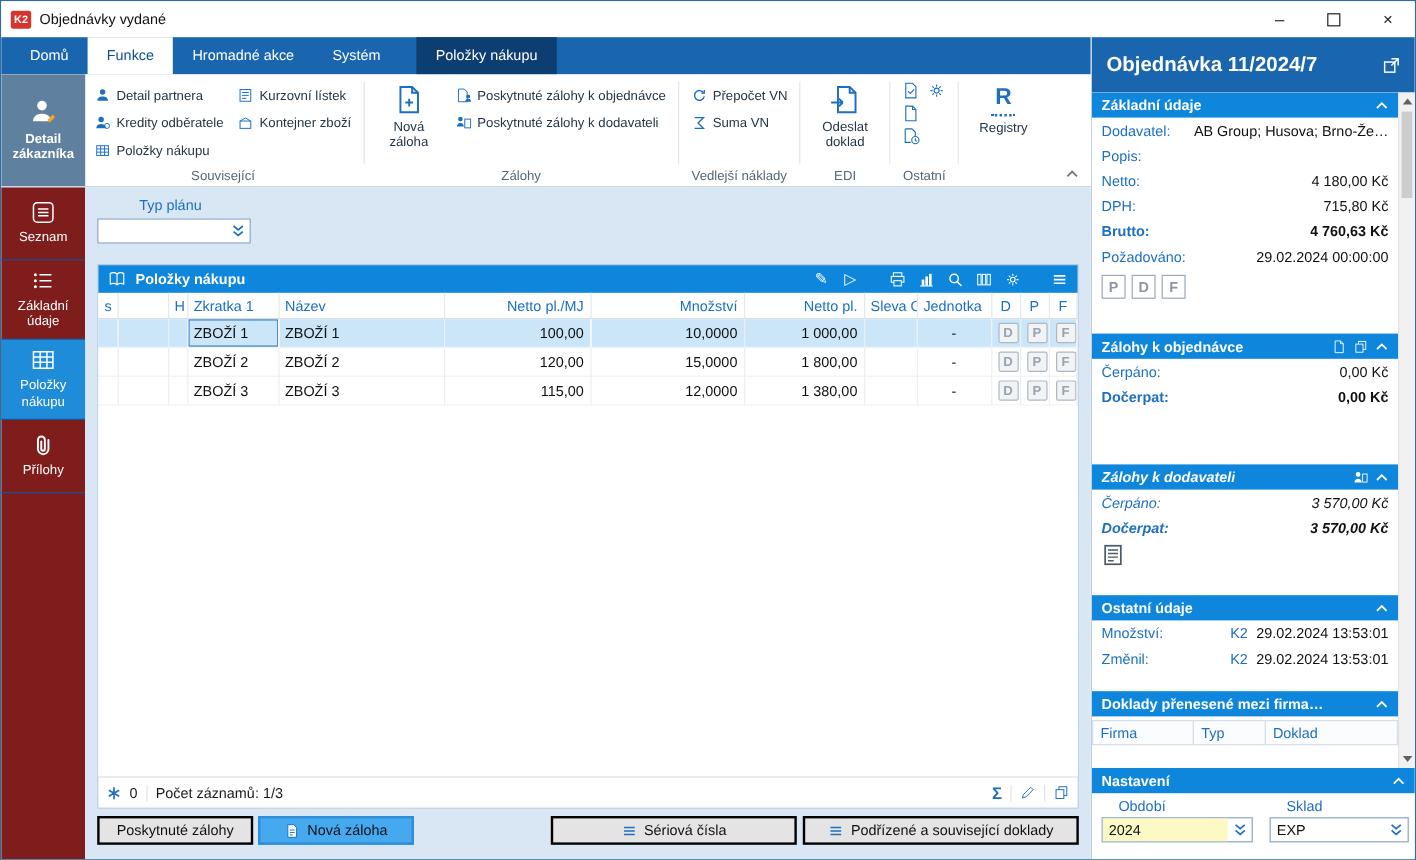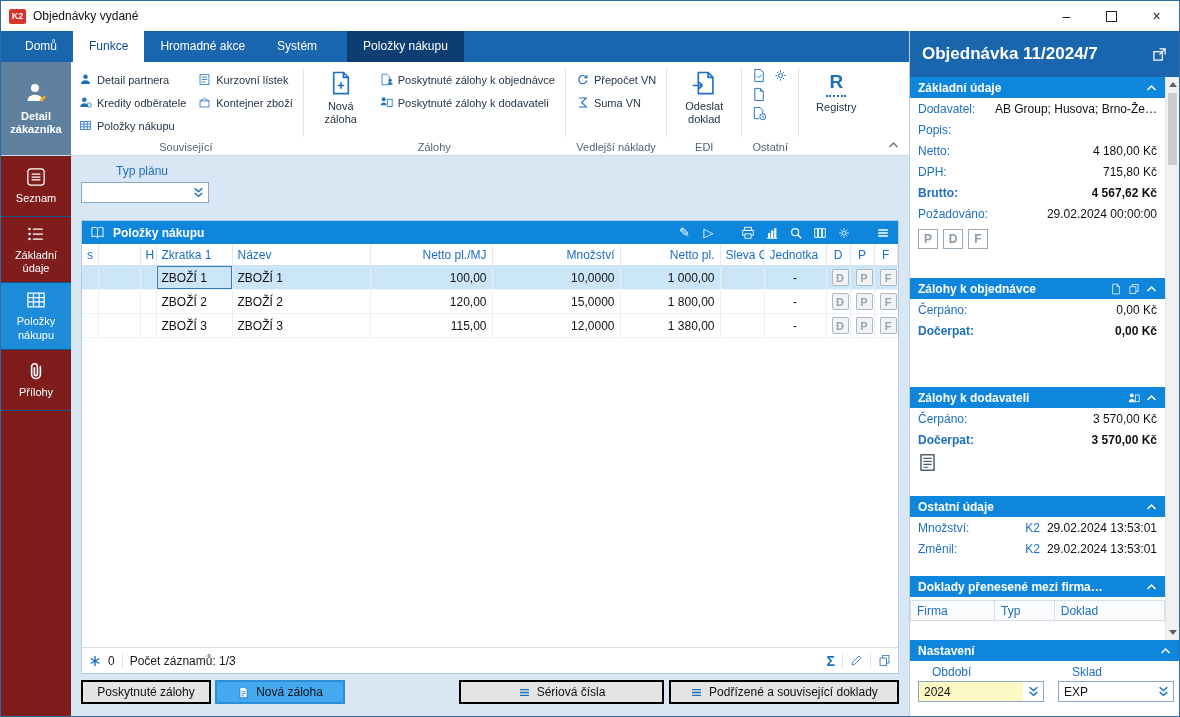--- a/index.html
+++ b/index.html
@@ -100,21 +100,21 @@
   .kv{display:flex;height:21px;align-items:center;padding:0 8px;gap:4px;}
   .kv .k{color:#1D6FC0;white-space:nowrap;}
   .kv .v{margin-left:auto;color:#111;white-space:nowrap;overflow:hidden;}
   .kv.boldrow .k{font-weight:bold;}
   .kv.boldrow .v{font-weight:bold;}
   .k2u{color:#1D6FC0;margin-right:7px;}
   .pdf-row{display:flex;gap:5px;padding:5px 8px;height:30px;box-sizing:border-box;}
   .pdf-btn{width:20px;height:20px;border:1px solid #9AAAB8;color:#8C98A4;font-weight:bold;font-size:12px;
            display:flex;align-items:center;justify-content:center;background:#fff;box-sizing:border-box;}
   .icon-row{padding:3px 8px;height:26px;box-sizing:border-box;color:#4A5A66;}
-  .s1{margin-bottom:24px;} .s2{margin-bottom:46px;} .s3{margin-bottom:20px;} .s4{margin-bottom:17px;}
+  .s1{margin-bottom:24px;} .s2{margin-bottom:46px;} .s3{margin-bottom:20px;font-style:italic;} .s4{margin-bottom:17px;}
   .mini-cols{display:flex;padding-top:3px;}
   .mini-col{height:21px;border:1px solid #D6DEE8;margin-left:-1px;background:#FBFCFD;color:#1D6FC0;
             display:flex;align-items:center;padding:0 6px;box-sizing:border-box;}
   .mc1{width:90px;margin-left:0;} .mc2{width:64px;} .mc3{width:118px;}
   
   .rp-scrollbar{position:absolute;right:0;top:0;bottom:0;width:14px;background:#F1F1F1;border-left:1px solid #E3E3E3;box-sizing:border-box;}
   .sb-up{position:absolute;top:5px;left:3px;width:0;height:0;border-left:4px solid transparent;border-right:4px solid transparent;border-bottom:5px solid #606060;}
   .sb-down{position:absolute;bottom:5px;left:3px;width:0;height:0;border-left:4px solid transparent;border-right:4px solid transparent;border-top:5px solid #606060;}
   .sb-thumb{position:absolute;top:16px;left:2px;right:2px;height:72px;background:#CDCDCD;}
   
@@ -644,21 +644,21 @@
             <div class="kv">
                 <span class="k">Netto:</span>
                 <span class="v">4 180,00 Kč</span>
               </div>
             <div class="kv">
                 <span class="k">DPH:</span>
                 <span class="v">715,80 Kč</span>
               </div>
             <div class="kv boldrow">
                 <span class="k">Brutto:</span>
-                <span class="v">4 567,62 Kč</span>
+                <span class="v">4 760,63 Kč</span>
               </div>
             <div class="kv">
                 <span class="k">Požadováno:</span>
                 <span class="v">29.02.2024 00:00:00</span>
               </div>
             <div class="pdf-row">
               <span class="pdf-btn">P</span>
               <span class="pdf-btn">D</span>
               <span class="pdf-btn">F</span>
             </div>

